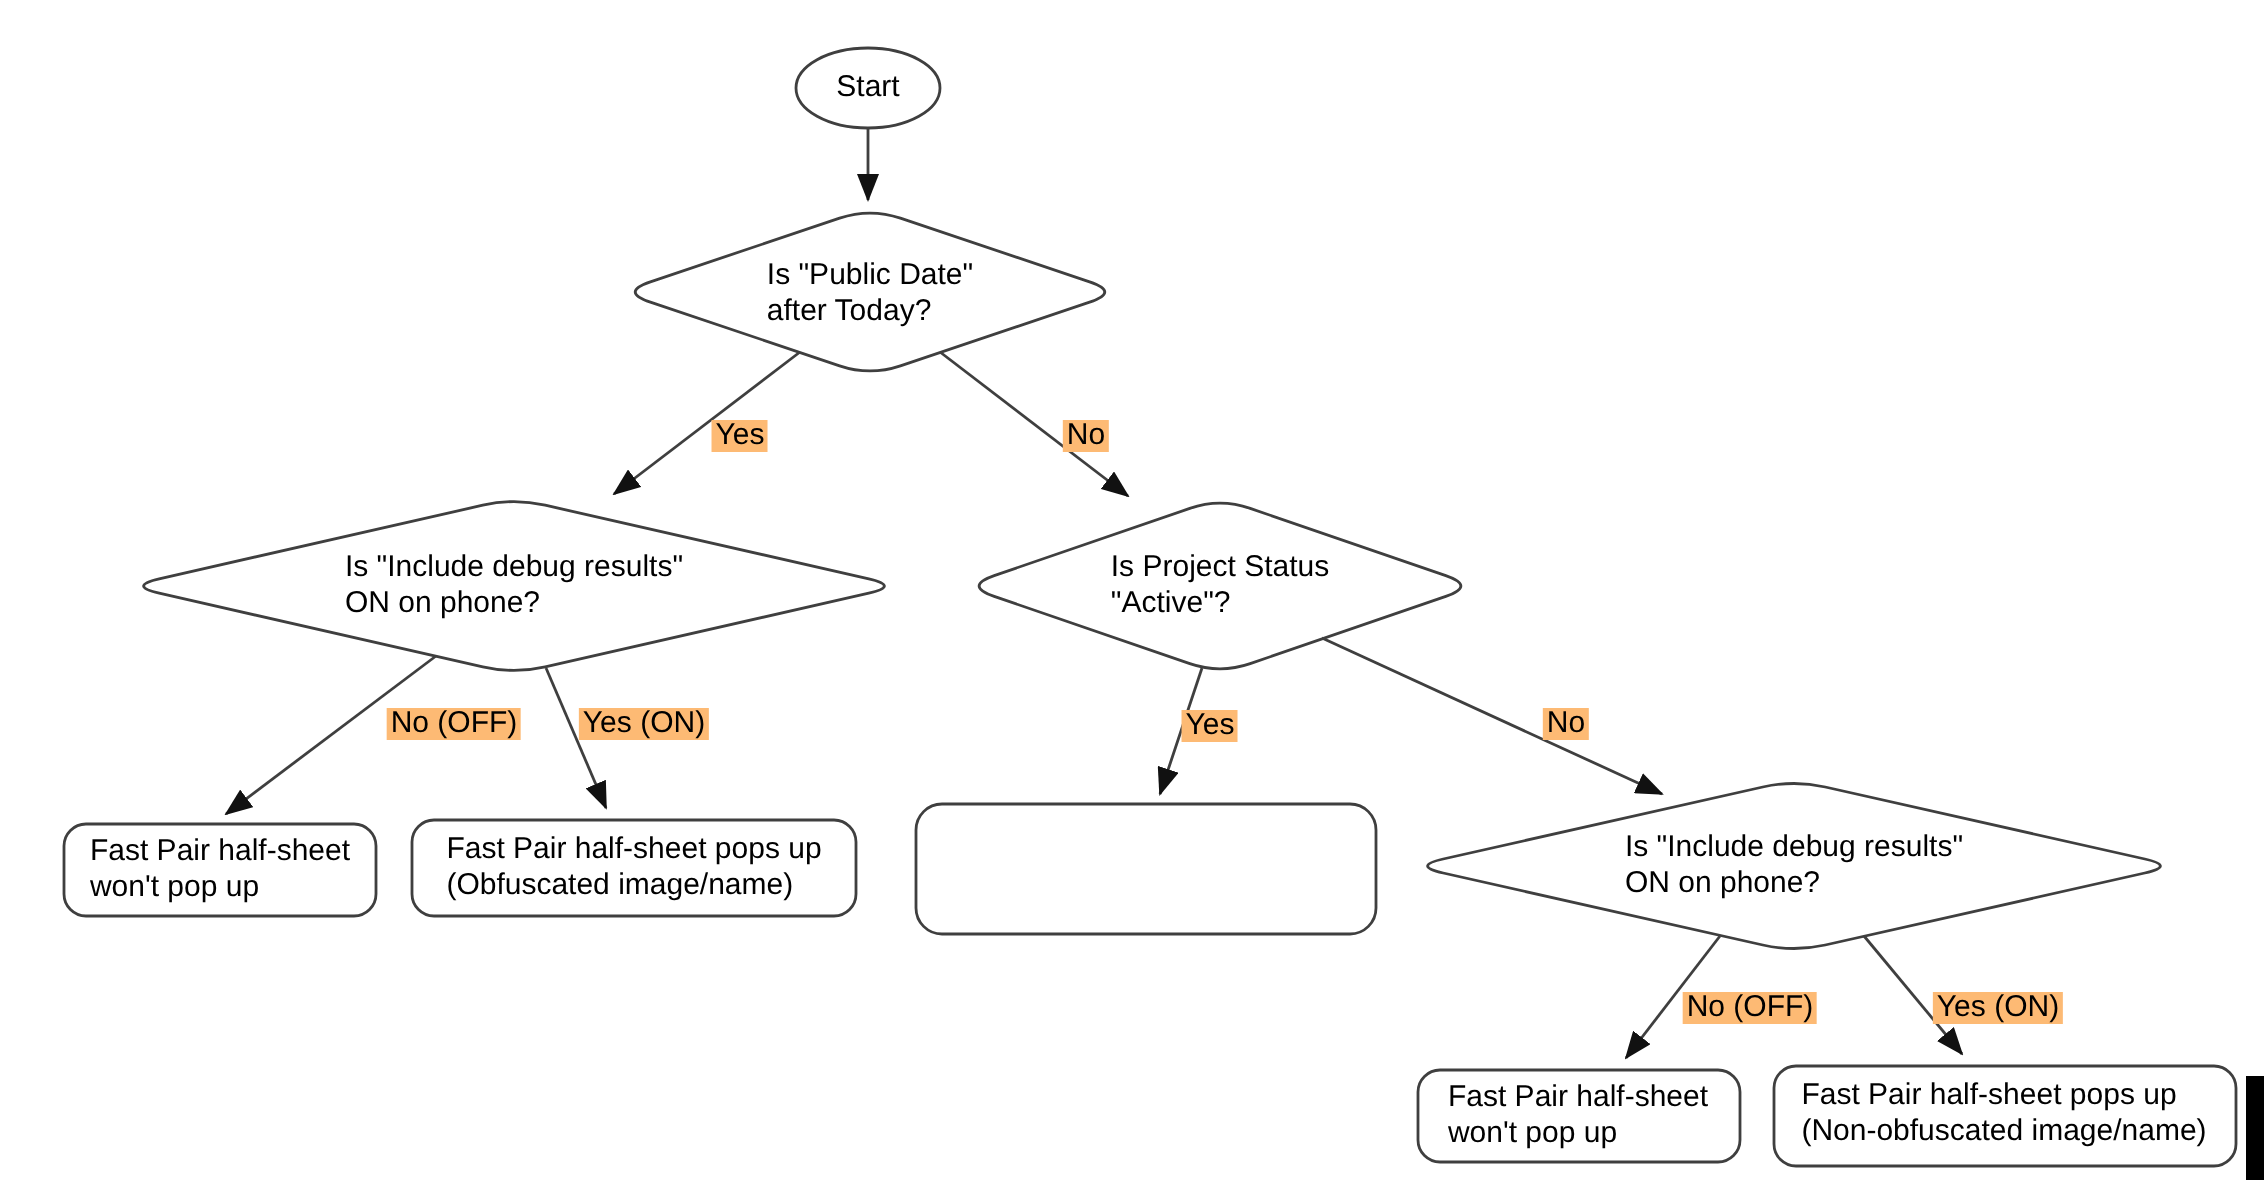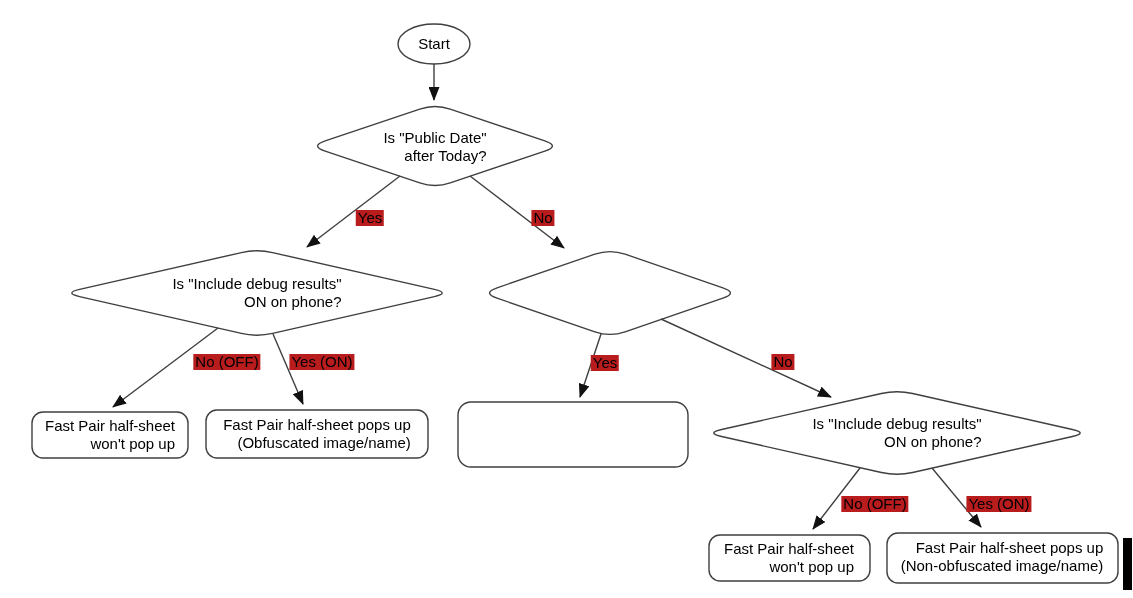--- a/index.html
+++ b/index.html
@@ -8,28 +8,28 @@
     width: 1133px;
     height: 598px;
     background: #ffffff;
     font-family: "Liberation Sans", sans-serif;
     overflow: hidden;
   }
   .canvas > svg { position: absolute; left: 0; top: 0; }
   .lbl {
     position: absolute;
     transform: translate(-50%, -50%);
-    text-align: right;
+    text-align: left;
     white-space: pre-line;
     width: max-content;
     color: #000000;
     pointer-events: none;
   }
   .node-lbl { font-size: 15px; line-height: 18px; }
-  .edge-lbl { font-size: 15px; line-height: 16px; background: #b91c1c; padding: 0 2px; }
+  .edge-lbl { font-size: 15px; line-height: 16px; background: #fdba74; padding: 0 2px; }
   .shape { fill: #ffffff; stroke: #3f3f3f; stroke-width: 1.4; }
   .edge  { stroke: #3f3f3f; stroke-width: 1.4; fill: none; marker-end: url(#ah); }
 </style>
 </head>
 <body>
 
 <div class="canvas">
 
   <svg width="1133" height="598" viewBox="0 0 1133 598">
     <defs>
@@ -65,20 +65,22 @@
     <line class="edge" x1="932" y1="468" x2="981" y2="527"></line>
 
     <rect x="1123" y="538" width="9" height="52" fill="#000000"></rect>
   </svg>
 
   <div class="lbl node-lbl" style="left:434px; top:44px;">Start</div>
   <div class="lbl node-lbl" style="left:435px; top:147px;">Is "Public Date"
 after Today?</div>
   <div class="lbl node-lbl" style="left:257px; top:293px;">Is "Include debug results"
 ON on phone?</div>
+  <div class="lbl node-lbl" style="left:610px; top:293px;">Is Project Status
+"Active"?</div>
   <div class="lbl node-lbl" style="left:897px; top:433px;">Is "Include debug results"
 ON on phone?</div>
   <div class="lbl node-lbl" style="left:110px; top:435px;">Fast Pair half-sheet
 won't pop up</div>
   <div class="lbl node-lbl" style="left:317px; top:434px;">Fast Pair half-sheet pops up
 (Obfuscated image/name)</div>
   <div class="lbl node-lbl" style="left:789px; top:558px;">Fast Pair half-sheet
 won't pop up</div>
   <div class="lbl node-lbl" style="left:1002px; top:557px;">Fast Pair half-sheet pops up
 (Non-obfuscated image/name)</div>

